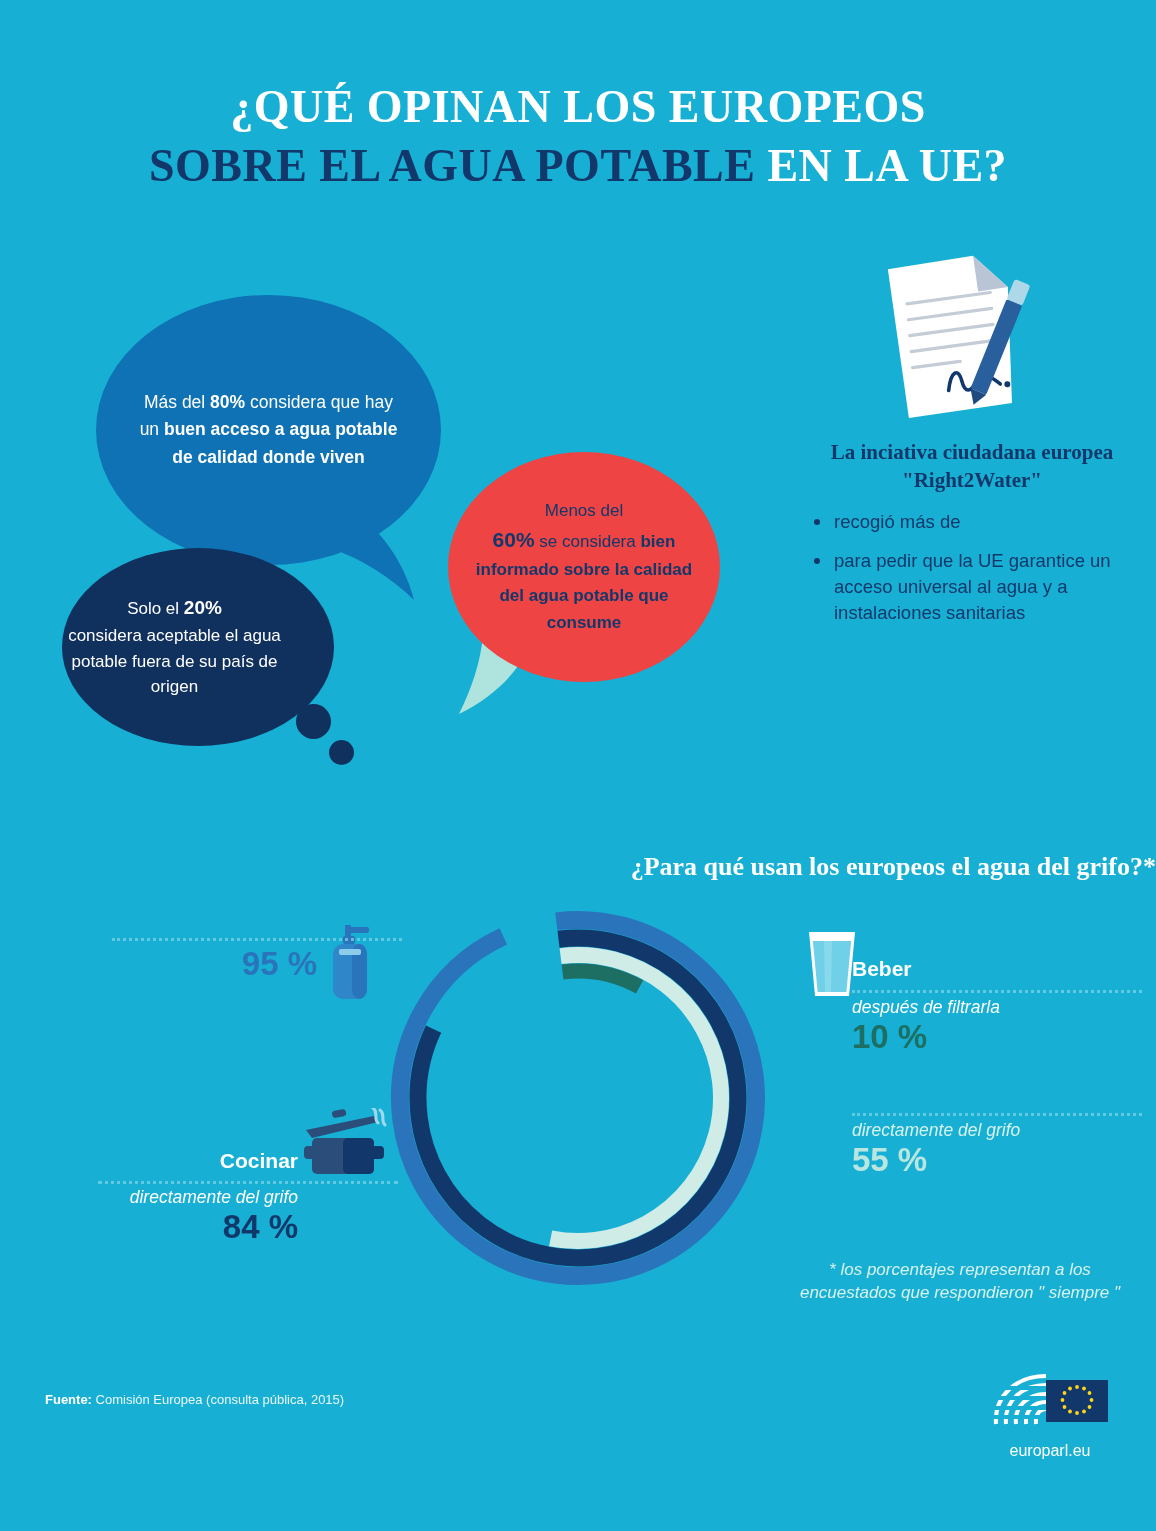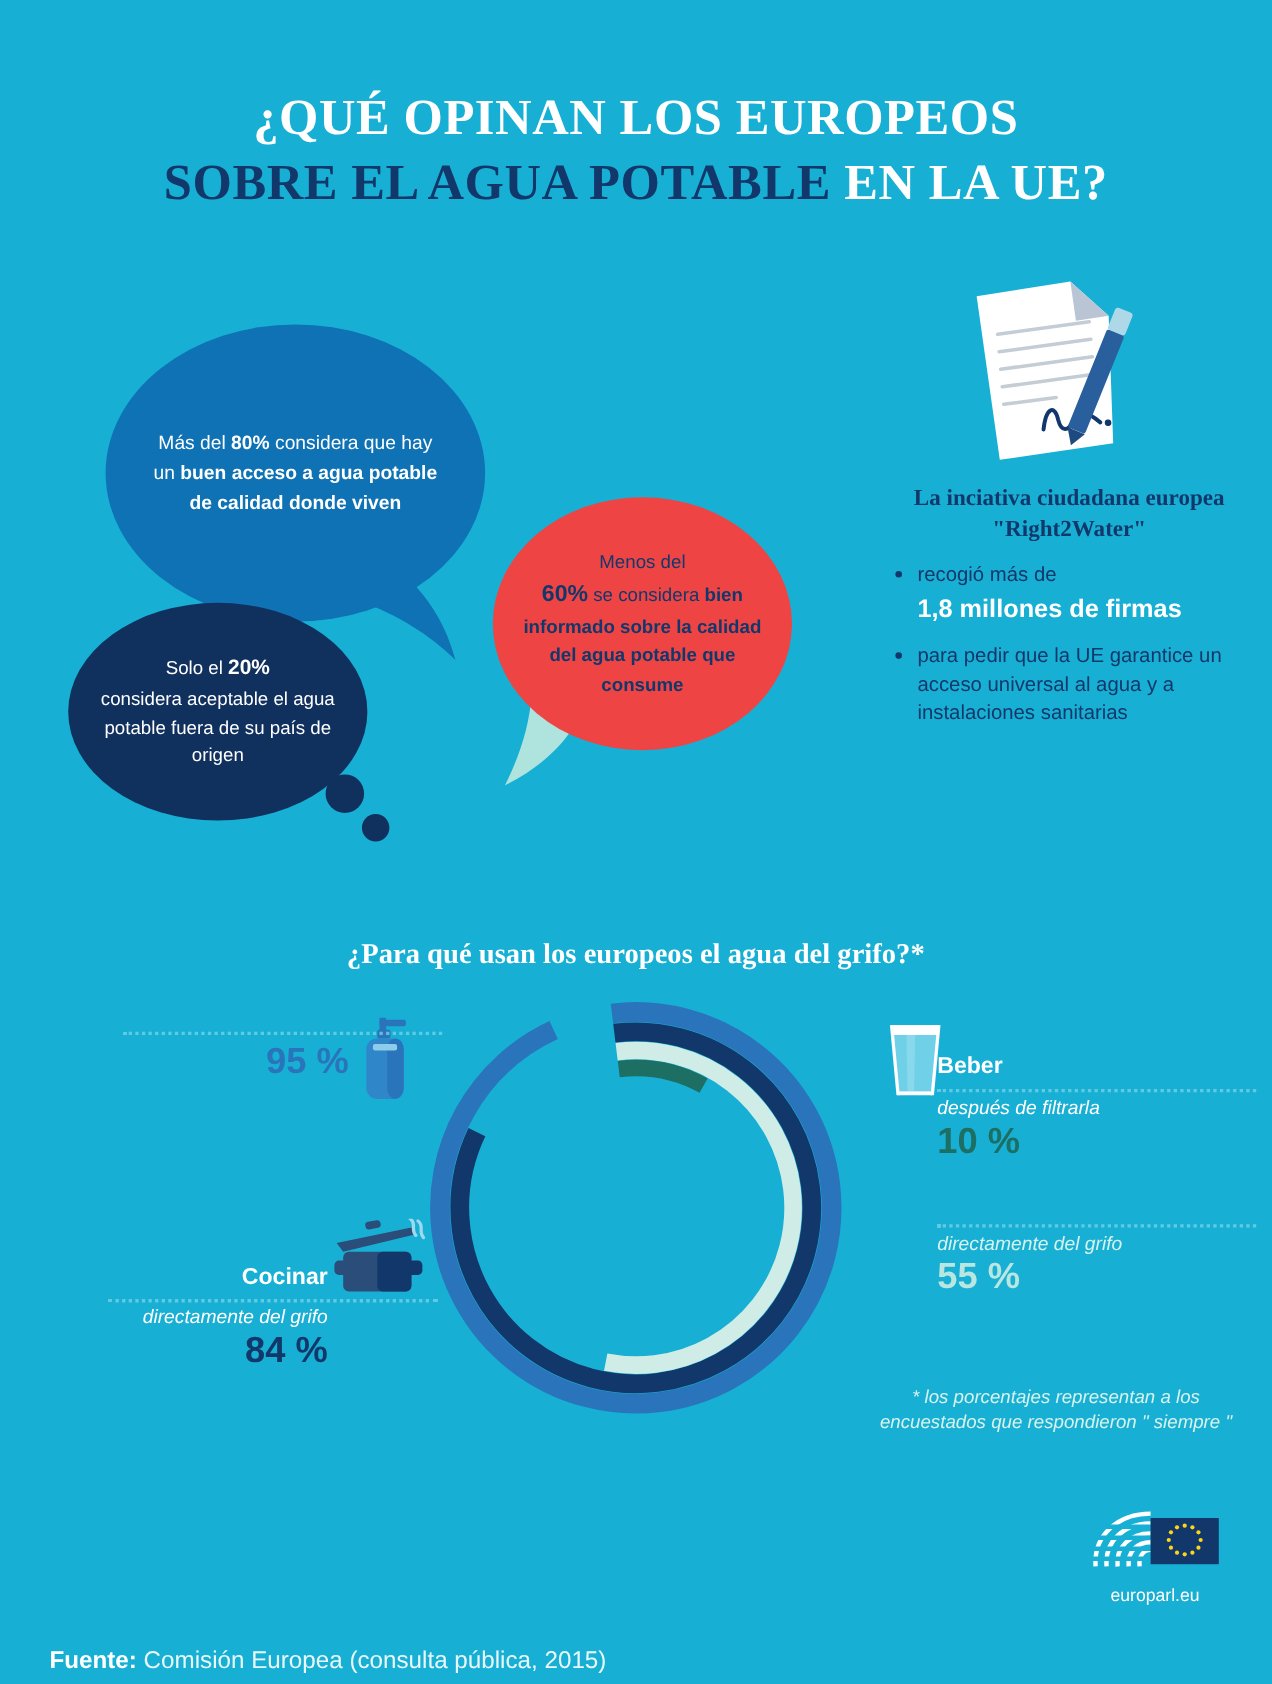--- a/index.html
+++ b/index.html
@@ -44,21 +44,21 @@
     color: #ffffff; font-size: 17.5px; line-height: 1.55;
     text-align: center; width: 260px; font-weight: 400;
   }
   .bubble-blue b { font-weight: 700; }
 
   .bubble-navy {
     position: absolute; left: 62px; top: 548px;
     width: 272px; height: 198px;
     background: #10305e;
     border-radius: 50%;
-    display: flex; align-items: center; justify-content: center;
+    display: flex; align-items: center; 
     z-index: 4;
   }
   .bubble-navy p {
     color: #ffffff; font-size: 17px; line-height: 1.52;
     text-align: center; width: 225px;
   }
   .bubble-navy b { font-weight: 700; font-size: 19px; }
   .dot-lg {
     position: absolute; left: 296px; top: 704px;
     width: 35px; height: 35px; border-radius: 50%;
@@ -109,21 +109,21 @@
     width: 6px; height: 6px; border-radius: 50%; background: #12386b;
   }
   .r2w .firmas {
     display: block; color: #ffffff; font-weight: 700; font-size: 23px;
     margin-top: 2px;
   }
 
   
   .chart-title {
     position: absolute; top: 852px; left: 0; width: 1156px;
-    text-align: center; color: #ffffff;
+    text-align: right; color: #ffffff;
     font-family: "Liberation Serif", serif;
     font-weight: 700; font-size: 26px;
   }
   .donut { position: absolute; left: 378px; top: 898px; }
 
   .lbl { position: absolute; }
   .lbl .head {
     color: #ffffff; font-weight: 700; font-size: 21px; line-height: 1.25;
   }
   .lbl .sub {
@@ -154,22 +154,22 @@
   .pot-icon  { position: absolute; left: 302px; top: 1108px; }
 
   .footnote {
     position: absolute; left: 786px; top: 1258px; width: 348px;
     color: #d8f2ee; font-style: italic; font-size: 17px;
     line-height: 1.38; text-align: center;
   }
 
   
   .source {
-    position: absolute; left: 45px; top: 1496px;
-    color: #eaf8fb; font-size: 22px;
+    position: absolute; left: 45px; top: 1392px;
+    color: #eaf8fb; font-size: 13px;
   }
   .source b { font-weight: 700; color: #ffffff; }
   .eplogo { position: absolute; left: 988px; top: 1368px; }
   .epurl {
     position: absolute; left: 988px; top: 1442px; width: 124px;
     text-align: center; color: #ffffff; font-size: 16px;
   }
 </style>
 </head>
 <body>
@@ -232,21 +232,20 @@
       <rect x="118" y="48" width="17" height="96" rx="2" fill="#2a5f9e"></rect>
       <path d="M118,144 L135,144 L127,158 Z" fill="#1e4a80"></path>
     </g>
   </svg>
 
   <div class="r2w">
     <h3>La inciativa ciudadana europea "Right2Water"</h3>
     <ul>
       <li>
         <span>recogió más de</span>
-        <span class="firmas">1,8 millones de firmas</span>
       </li>
       <li>para pedir que la UE garantice un acceso universal al agua y a instalaciones sanitarias</li>
     </ul>
   </div>
 
   <h2 class="chart-title">¿Para qué usan los europeos el agua del grifo?*</h2>
 
   <svg class="donut" width="400" height="400" viewBox="0 0 400 400">
 
     <g transform="rotate(-97 200 200)">

